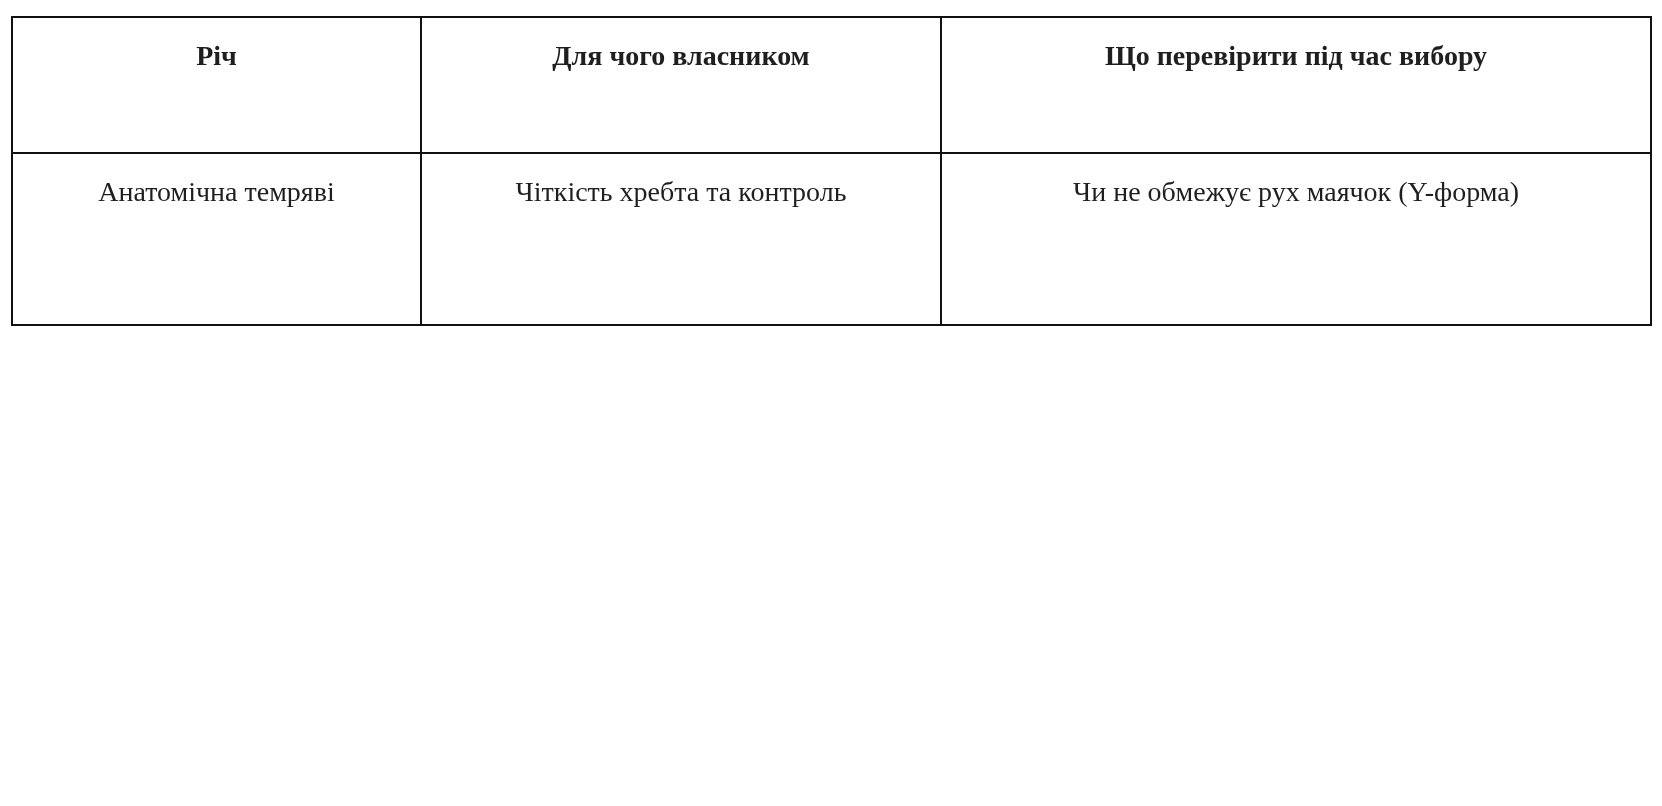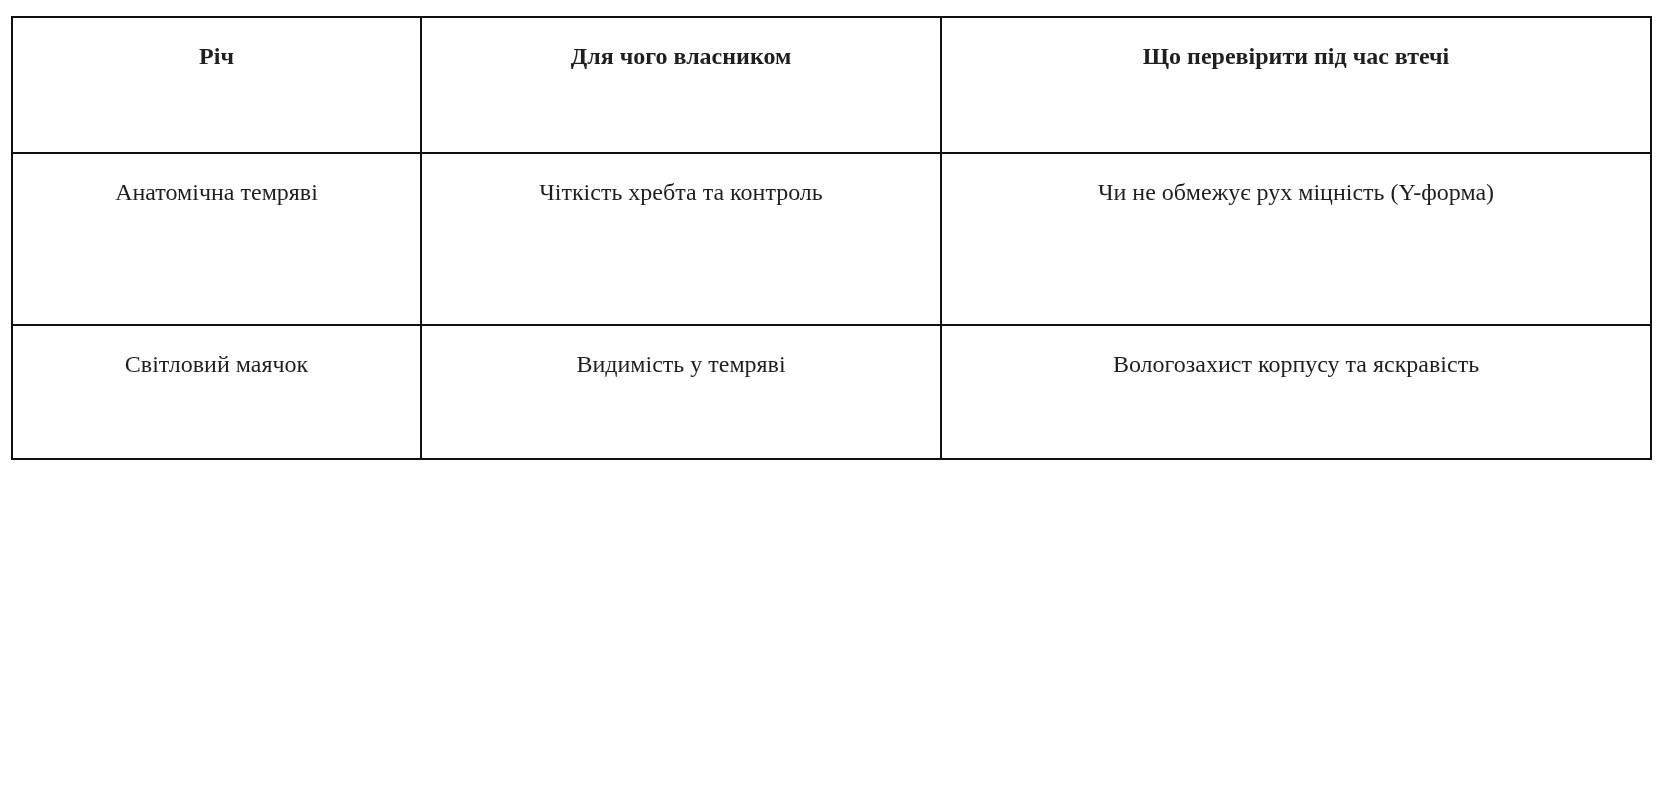--- a/index.html
+++ b/index.html
@@ -6,21 +6,21 @@
   body { width: 1662px; height: 806px; position: relative; overflow: hidden;
          font-family: "Liberation Serif", "DejaVu Serif", serif; color: #1f1f1f; }
   table.doc-table {
     position: absolute; left: 11px; top: 16px;
     width: 1639px; border-collapse: collapse; table-layout: fixed;
   }
   table.doc-table th, table.doc-table td {
     border: 2.5px solid #111111;
     text-align: center; vertical-align: top;
     padding: 21px 12px 0 12px;
-    font-size: 24px; line-height: 34px;
+    font-size: 28px; line-height: 34px;
   }
   table.doc-table th { font-weight: bold; height: 113px; }
   table.doc-table td { font-weight: normal; height: 149px; }
   table.doc-table tr.last td { height: 111px; }
   col.c1 { width: 409px; }
   col.c2 { width: 520px; }
   col.c3 { width: 710px; }
 </style>
 </head>
 <body>
@@ -28,28 +28,23 @@
 <table class="doc-table">
   <colgroup>
       <col class="c1">
       <col class="c2">
       <col class="c3">
     </colgroup>
   <thead>
     <tr>
       <th>Річ</th>
       <th>Для чого власником</th>
-      <th>Що перевірити під час втечі</th>
+      <th>Що перевірити під час вибору</th>
     </tr>
   </thead>
   <tbody>
     <tr>
       <td>Анатомічна темряві</td>
       <td>Чіткість хребта та контроль</td>
-      <td>Чи не обмежує рух міцність (Y-форма)</td>
-    </tr>
-    <tr class="last">
-      <td>Світловий маячок</td>
-      <td>Видимість у темряві</td>
-      <td>Вологозахист корпусу та яскравість</td>
+      <td>Чи не обмежує рух маячок (Y-форма)</td>
     </tr>
   </tbody>
 </table>
 
 </body></html>

